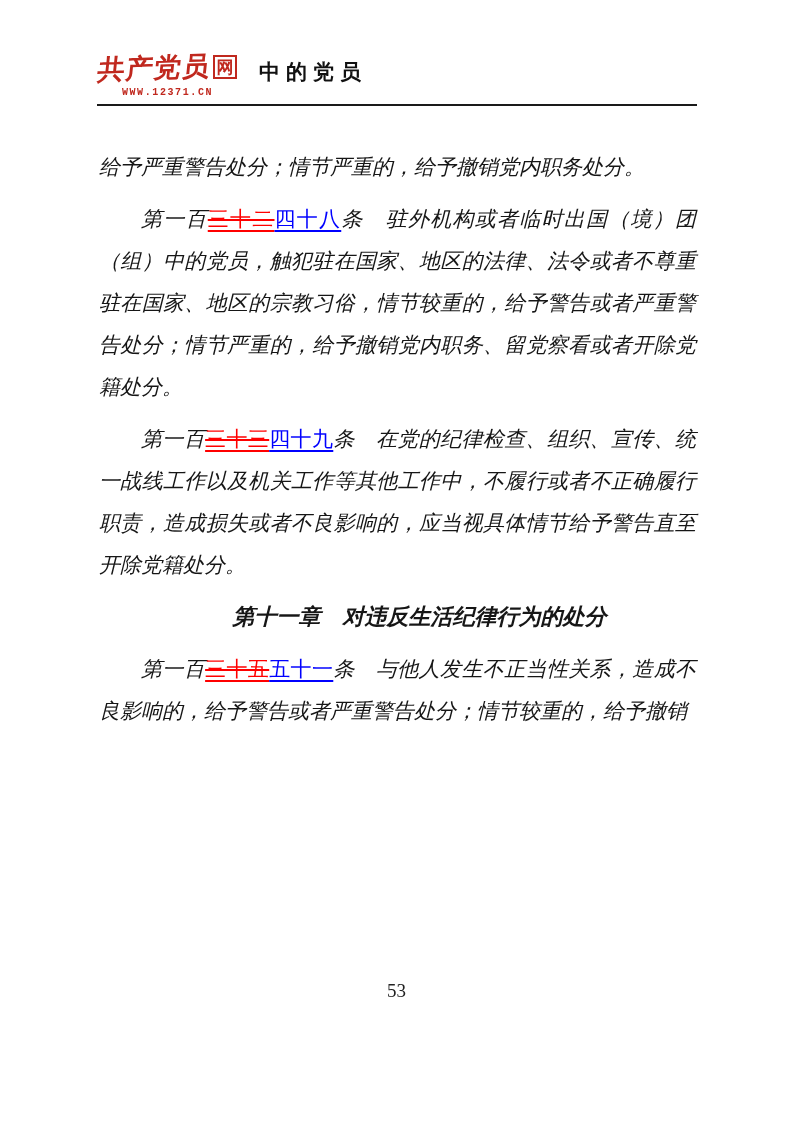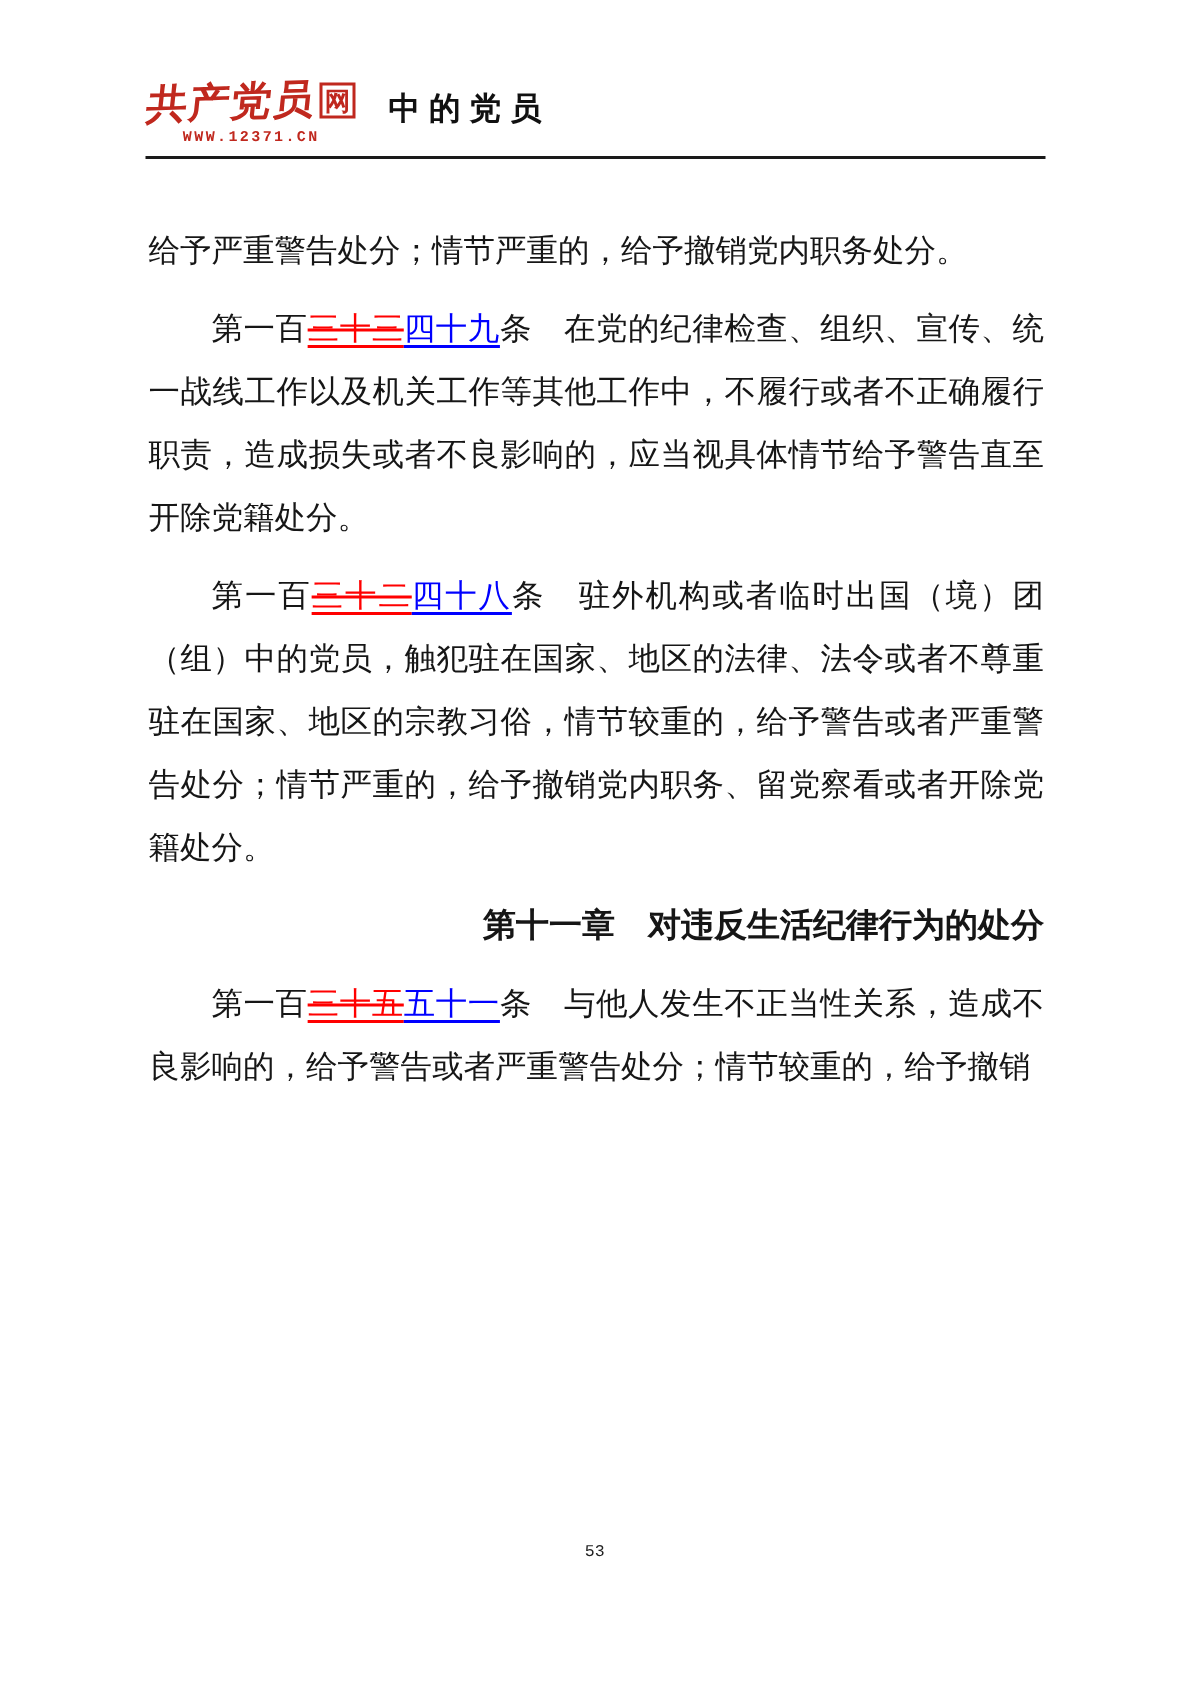--- a/index.html
+++ b/index.html
@@ -90,46 +90,46 @@
   }
   .content p { margin: 0 0 10px 0; }
   .content p.body { text-indent: 2em; }
   .content p.continuation { text-indent: 0; }
   .content h2.heading {
     font-size: 22px;
     font-weight: bold;
     text-indent: 2em;
     line-height: 42px;
     margin: 2px 0 10px 0;
-    text-align: right;
+    text-align: center;
   }
-  .run-normal { color: var(--text-color); }
+  .run-normal { color: var(--text-color); font-style: italic; }
   .run-deleted {
     color: var(--del-color);
     text-decoration-line: line-through underline;
     text-decoration-color: var(--del-color);
     text-decoration-thickness: 1.5px;
     text-underline-offset: 4px;
   }
   .run-inserted {
     color: var(--ins-color);
     text-decoration-line: underline;
     text-decoration-color: var(--ins-color);
     text-decoration-thickness: 1.5px;
     text-underline-offset: 4px;
   }
   
   .page-num {
     position: absolute;
-    top: 1029px;
+    top: 980px;
     left: 0;
     width: 100%;
     text-align: center;
-    font-size: 11px;
-    font-family: Liberation Mono, monospace;
+    font-size: 19px;
+    font-family: Liberation Serif, serif;
     color: #222222;
   }
 </style>
 </head>
 <body>
 
 <div class="page">
 
   <div class="header">
     <div class="logo">
@@ -139,21 +139,21 @@
       </div>
       <div class="logo-url">WWW.12371.CN</div>
     </div>
     <div class="header-label">中的党员</div>
   </div>
 
   <div class="header-rule"></div>
 
   <div class="content" id="content">
       <p class="continuation"><span class="run-normal">给予严重警告处分；情节严重的，给予撤销党内职务处分。</span></p>
+      <p class="body"><span class="run-normal">第一百</span><span class="run-deleted">三十二</span><span class="run-inserted">四十八</span><span class="run-normal">条　驻外机构或者临时出国（境）团（组）中的党员，触犯驻在国家、地区的法律、法令或者不尊重驻在国家、地区的宗教习俗，情节较重的，给予警告或者严重警告处分；情节严重的，给予撤销党内职务、留党察看或者开除党籍处分。</span></p>
       <p class="body"><span class="run-normal">第一百</span><span class="run-deleted">三十三</span><span class="run-inserted">四十九</span><span class="run-normal">条　在党的纪律检查、组织、宣传、统一战线工作以及机关工作等其他工作中，不履行或者不正确履行职责，造成损失或者不良影响的，应当视具体情节给予警告直至开除党籍处分。</span></p>
-      <p class="body"><span class="run-normal">第一百</span><span class="run-deleted">三十二</span><span class="run-inserted">四十八</span><span class="run-normal">条　驻外机构或者临时出国（境）团（组）中的党员，触犯驻在国家、地区的法律、法令或者不尊重驻在国家、地区的宗教习俗，情节较重的，给予警告或者严重警告处分；情节严重的，给予撤销党内职务、留党察看或者开除党籍处分。</span></p>
       <h2 class="heading"><span class="run-normal">第十一章　对违反生活纪律行为的处分</span></h2>
       <p class="body"><span class="run-normal">第一百</span><span class="run-deleted">三十五</span><span class="run-inserted">五十一</span><span class="run-normal">条　与他人发生不正当性关系，造成不良影响的，给予警告或者严重警告处分；情节较重的，给予撤销</span></p>
     </div>
 
   <div class="page-num">53</div>
 
 </div>
 
 </body></html>

